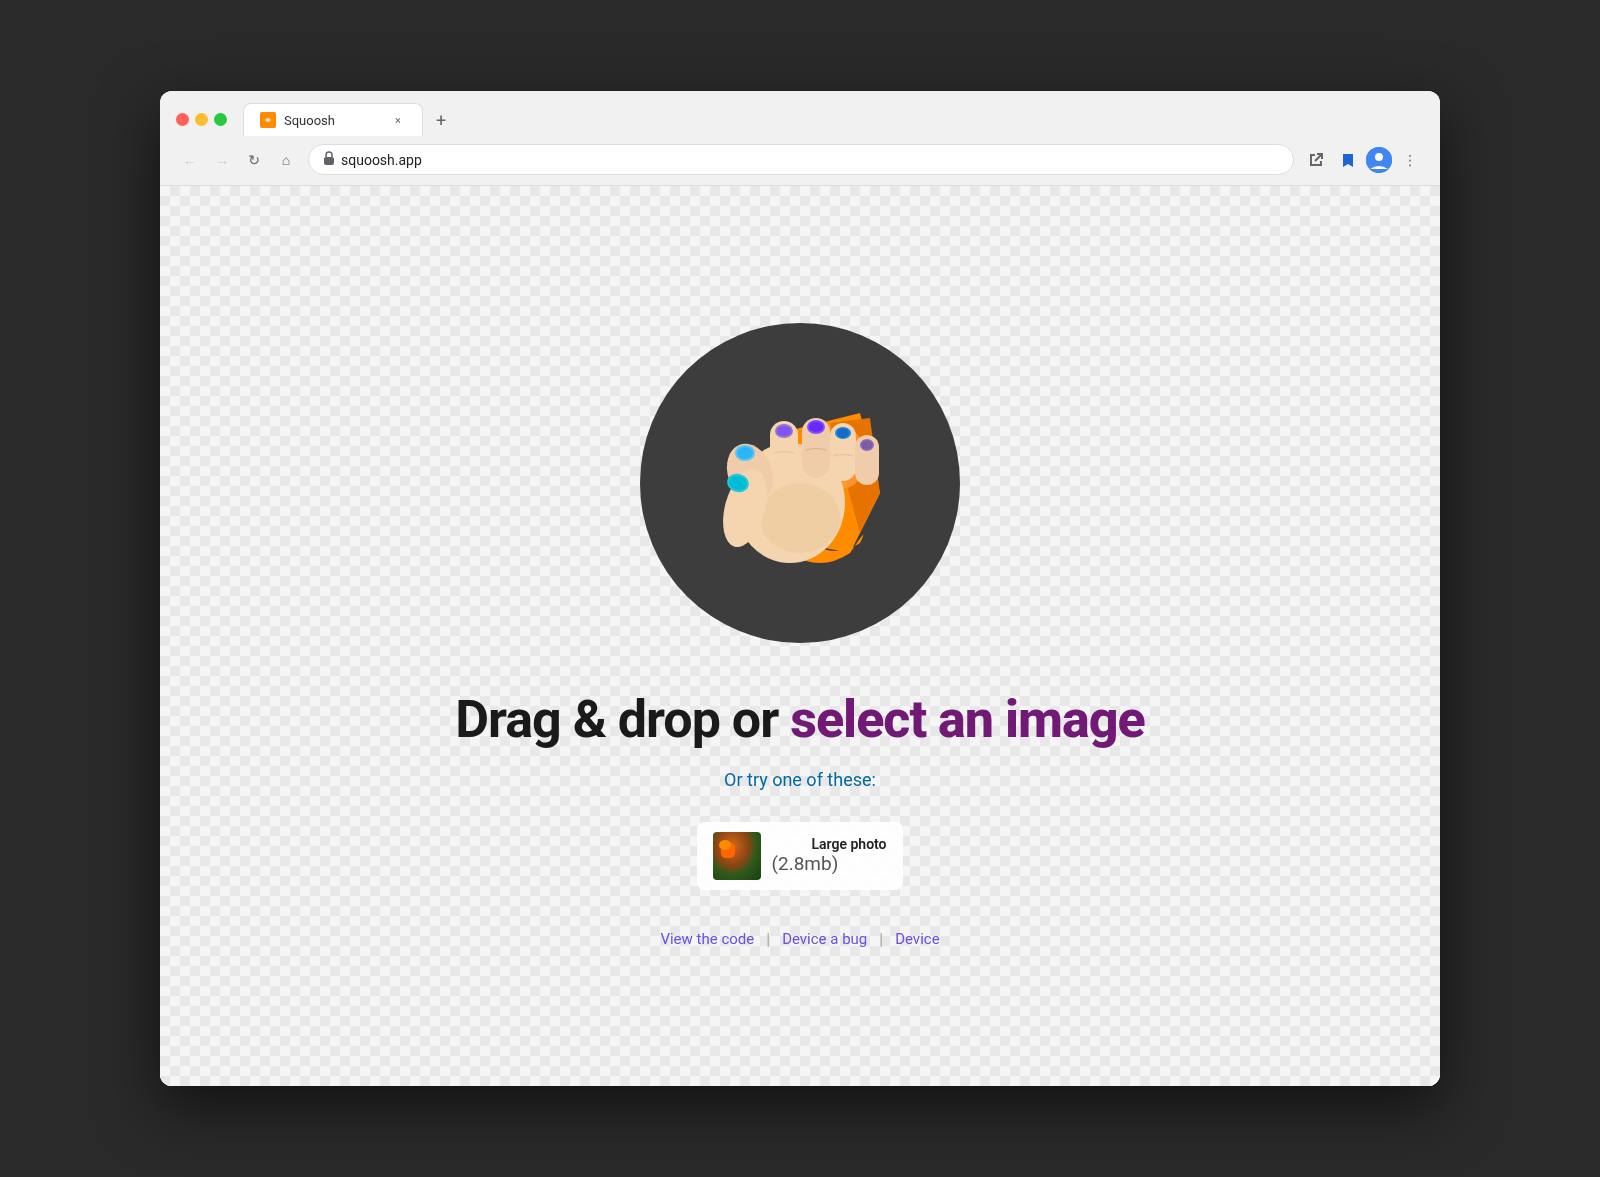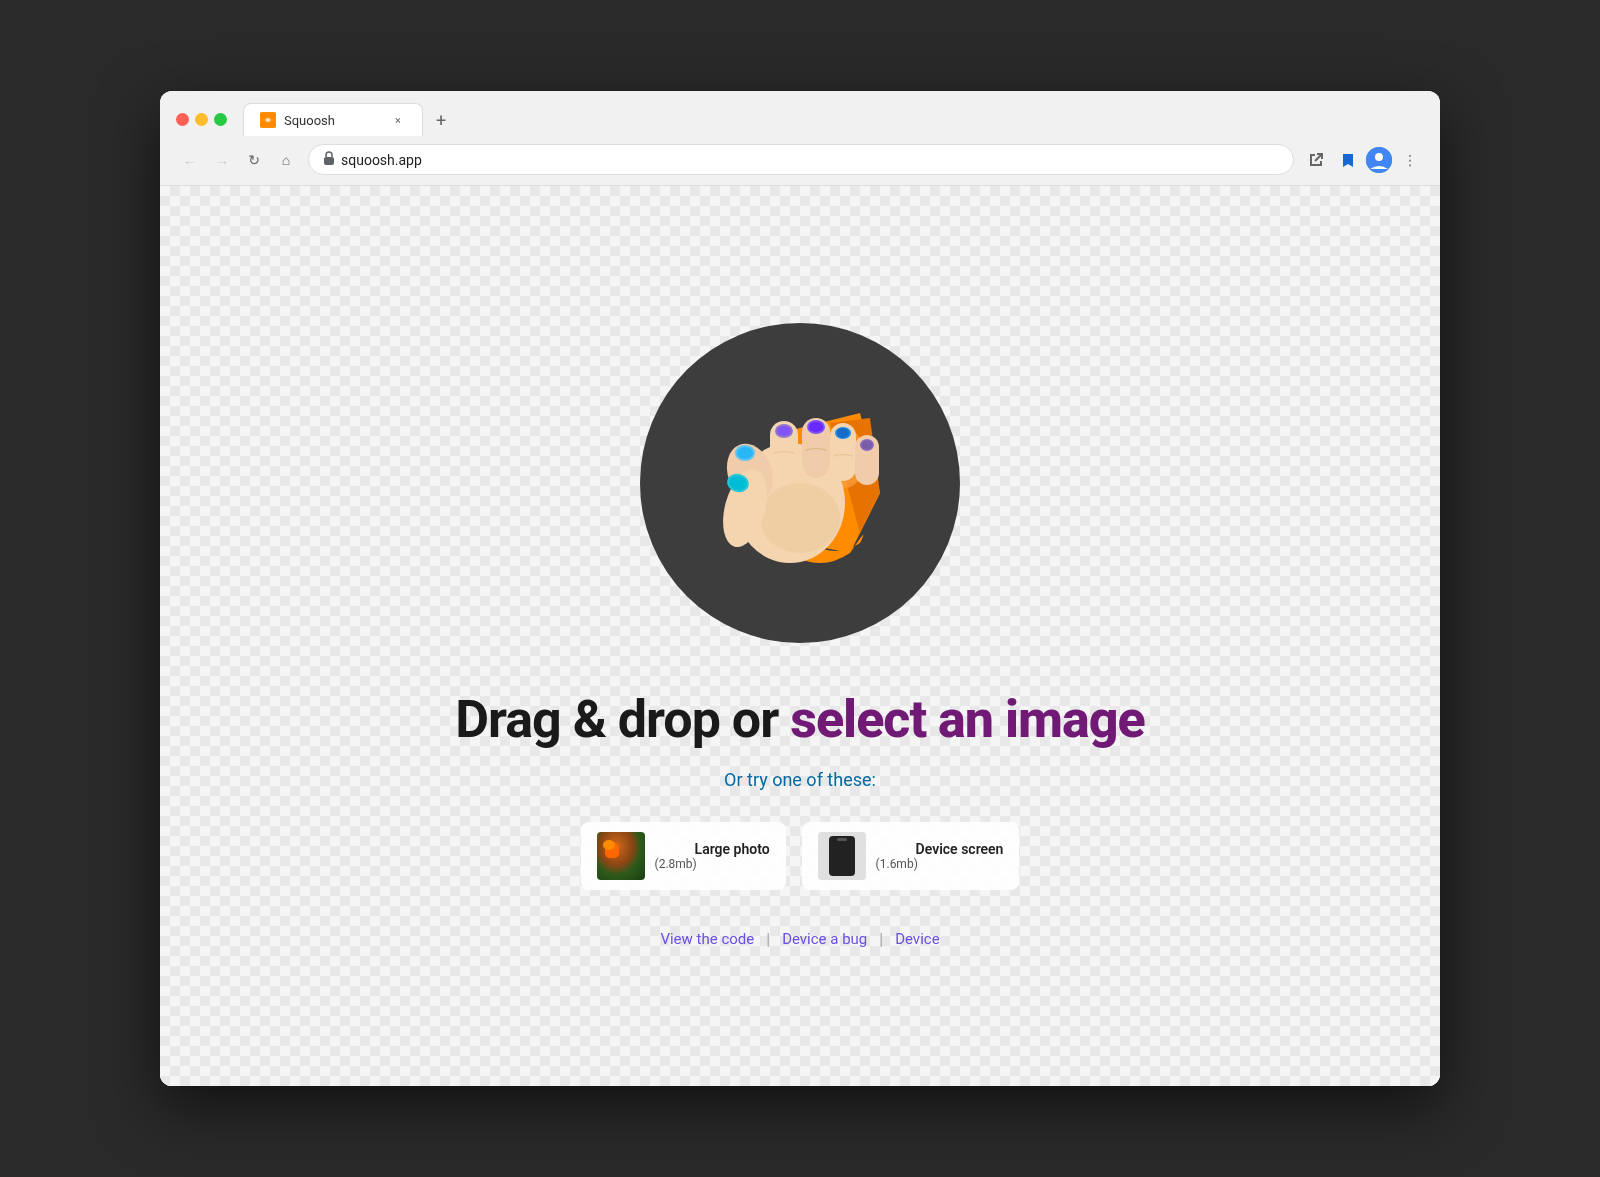--- a/index.html
+++ b/index.html
@@ -311,21 +311,21 @@
     }
 
     .sample-name {
       font-size: 14px;
       font-weight: 600;
       color: #222;
       padding-left: 40px;
     }
 
     .sample-size {
-      font-size: 12px;
+      font-size: 19px;
       color: #555;
     }
 
     
     .footer-links {
       display: flex;
       gap: 12px;
       font-size: 15px;
       color: #6c4fe0;
     }
@@ -577,29 +577,20 @@
 
         <div class="sample-item">
           <div class="sample-thumb tiger-thumb"></div>
           <div class="sample-info">
             <span class="sample-name">Large photo</span>
             <span class="sample-size">(2.8mb)</span>
           </div>
         </div>
 
 
-        <div class="sample-item">
-          <div class="sample-thumb device-thumb">
-            <div class="thumb-device-inner"></div>
-          </div>
-          <div class="sample-info">
-            <span class="sample-name">Device screen</span>
-            <span class="sample-size">(1.6mb)</span>
-          </div>
-        </div>
 
       </div>
 
       <div class="footer-links">
         <a class="footer-link" href="#">View the code</a>
         <span class="footer-separator">|</span>
         <a class="footer-link" href="#">Device a bug</a>
         <span class="footer-separator">|</span>
         <a class="footer-link" href="#">Device</a>
       </div>

